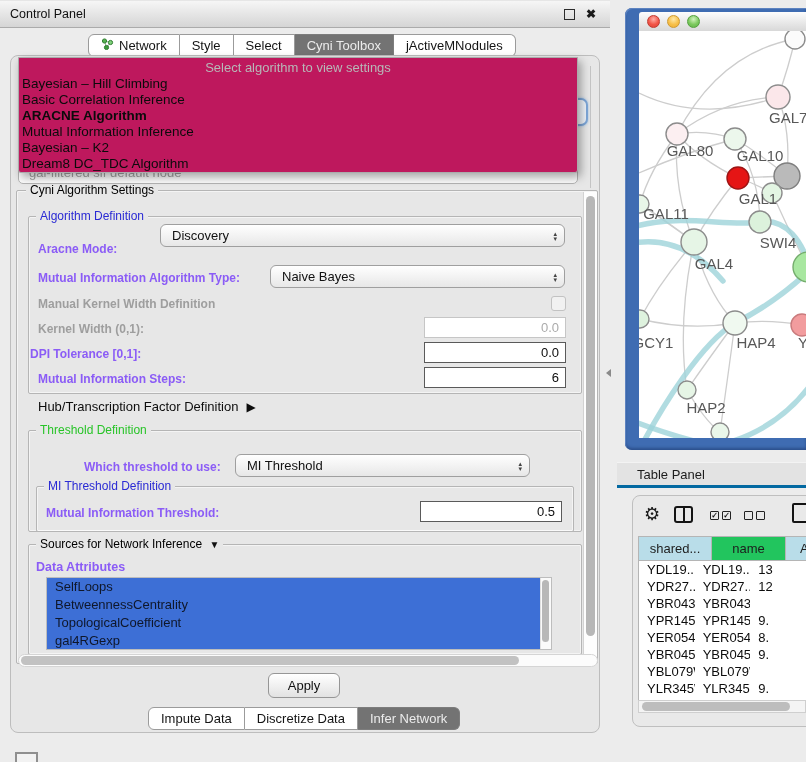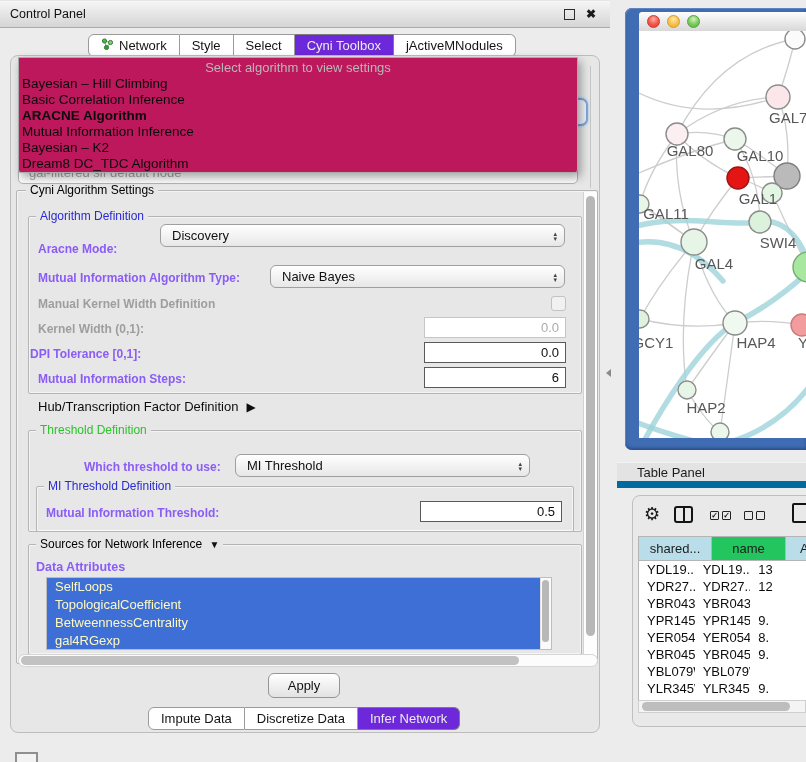--- a/index.html
+++ b/index.html
@@ -11,21 +11,21 @@
     border-top:1px solid #e6e6e6;border-bottom:1px solid #ababab;display:flex;align-items:center;box-sizing:border-box}
   #titlebar .t{font-size:12.5px;color:#101010;padding-left:10px}
   #win-btns{margin-left:auto;display:flex;align-items:center;gap:11px;padding-right:14px}
   #float-btn{width:9px;height:9px;border:1.5px solid #2b2b2b;background:transparent}
   #close-btn{font-size:12px;font-weight:bold;color:#1a1a1a;line-height:10px}
   .tabbar{display:flex;height:23px}
   .tab{background:#fff;border:1px solid #9b9b9b;border-left:none;padding:0 12px;font-size:13px;
        display:flex;align-items:center;gap:5px;color:#141414;white-space:nowrap}
   .tab:first-child{border-left:1px solid #9b9b9b;border-radius:6px 0 0 6px}
   .tab:last-child{border-radius:0 6px 6px 0}
-  .tab.active{background:#6d28d9;color:#ececec;border-color:#7d7d7d}
+  .tab.active{background:#737373;color:#ececec;border-color:#7d7d7d}
   #top-tabs{left:88px;top:34px}
   #bottom-tabs{left:148px;top:707px}
   #cp-body{left:10px;top:55px;width:590px;height:678px;background:#e7e7e7;
     border:1px solid #bdbdbd;border-radius:8px;box-sizing:border-box}
   
   #frag-line{left:590px;top:66px;width:1px;height:122px;background:#c4c4c4;z-index:5}
   #frag-combo-cap{left:560px;top:98px;width:28px;height:28px;border:2px solid #7ea7d8;border-radius:7px;
     background:#eef3fa;box-shadow:0 0 3px #9cc0e8;z-index:5;box-sizing:border-box}
   #frag-hidden-combo{left:18px;top:162px;width:560px;height:22px;border:1px solid #b3b3b3;border-radius:5px;
     background:#fbfbfb;z-index:5;font-size:13px;color:#a3a3a3;line-height:20px;padding-left:10px;box-sizing:border-box}
@@ -54,21 +54,21 @@
   .combo .arr{margin-left:auto;margin-right:7px;display:flex;flex-direction:column;line-height:5px;font-size:7px;color:#444}
   .numin{border:1px solid #5a5a5a;background:#fff;height:21px;font-size:13px;text-align:right;
     padding-right:6px;box-sizing:border-box;font-family:"Liberation Sans",sans-serif;color:#0c0c0c}
   .numin.dis{border-color:#c6c6c6;color:#ababab}
   #chk-kernel{left:551px;top:296px;width:13px;height:13px;border:1px solid #c2c2c2;border-radius:3px;background:#f1f1f1}
   #hub-row{left:38px;top:399px;font-size:13px;color:#0d0d0d;display:flex;align-items:center;gap:8px}
   #hub-arrow{font-size:12px}
   .src-arrow{font-size:10px;color:#111;margin-left:4px}
   #attr-list{left:46px;top:577px;width:506px;height:73px;background:#fff;border:1px solid #bdbdbd;
     box-sizing:border-box;overflow:hidden}
-  .attr-item{height:18px;line-height:18px;font-size:13px;padding-left:8px;background:#3d6fd6;color:#fef9c3;
+  .attr-item{height:18px;line-height:18px;font-size:13px;padding-left:8px;background:#3d6fd6;color:#0f172a;
     margin-right:8px;white-space:nowrap}
   #attr-vscroll{left:540px;top:578px;width:11px;height:71px;background:#fafafa;border-left:1px solid #e0e0e0;box-sizing:border-box}
   #attr-vthumb{left:542px;top:580px;width:7px;height:62px;background:#b8b8b8;border-radius:4px}
   #hscroll{left:18px;top:654px;width:580px;height:13px;background:#fcfcfc;border:1px solid #d5d5d5;border-radius:7px;box-sizing:border-box}
   #hthumb{left:21px;top:656px;width:498px;height:9px;background:#c2c2c2;border-radius:5px}
   #apply-btn{left:268px;top:673px;width:70px;height:23px;border:1px solid #969696;border-radius:6px;
     background:linear-gradient(#ffffff,#e2e2e2);font-size:13px;color:#111;display:flex;align-items:center;justify-content:center}
   
   #divider-handle{left:606px;top:369px;width:0;height:0;border-top:4px solid transparent;
     border-bottom:4px solid transparent;border-right:5px solid #8a8a8a}
@@ -78,21 +78,21 @@
   #net-titlebar{left:639px;top:12px;width:167px;height:19px;background:linear-gradient(#fdfdfd,#d8d8d8);
     border-radius:3px 0 0 0;display:flex;align-items:center;gap:7px;padding-left:8px;box-sizing:border-box}
   .tl{width:13px;height:13px;border-radius:50%;box-sizing:border-box}
   #tl-red{background:radial-gradient(circle at 50% 30%,#ffb0a8 0%,#f25648 55%,#df4338 100%);border:1px solid #c03b31}
   #tl-yellow{background:radial-gradient(circle at 50% 30%,#ffe9a8 0%,#f7c04a 55%,#eead33 100%);border:1px solid #cf9a30}
   #tl-green{background:radial-gradient(circle at 50% 30%,#d2f3be 0%,#7cc95e 55%,#5fb348 100%);border:1px solid #53a03e}
   #net-canvas{left:639px;top:31px;width:167px;height:407px;background:#fff;overflow:hidden}
   #net-svg text{font-family:"Liberation Sans",sans-serif}
   
   #tp-strip{left:617px;top:462px;width:189px;height:26px;background:#e3e3e3;border-top:1px solid #f3f3f3;
-    border-bottom:7px solid #0369a1;box-sizing:border-box;display:flex;align-items:center}
+    border-bottom:3px solid #0369a1;box-sizing:border-box;display:flex;align-items:center}
   #tp-strip span{font-size:13px;color:#1c1c1c;padding-left:20px}
   #tp-body{left:632px;top:495px;width:190px;height:232px;background:#e9e9e9;border:1px solid #bfbfbf;
     border-radius:8px;box-sizing:border-box}
   #gear-icon{left:644px;top:504px;font-size:18px;color:#1b1b1b;line-height:20px}
   #col-icon{left:674px;top:506px;width:19px;height:17px;border:2px solid #141414;border-radius:3px;box-sizing:border-box}
   #col-icon::after{content:"";position:absolute;left:6.5px;top:0;width:2px;height:13px;background:#141414}
   .ckrow{display:flex;gap:3px}
   #checked-icons{left:710px;top:511px}
   #unchecked-icons{left:744px;top:511px}
   .ck{width:9px;height:9px;border:1.5px solid #222;border-radius:1px;font-size:8px;line-height:8px;
@@ -229,22 +229,22 @@
 <input class="abs numin" style="left: 420px; top: 501px; width: 142px;" readonly="" value="0.5">
 
 <div class="abs group" id="grp-src"></div>
 <span class="abs gtitle" style="left:36px;top:537px">
   <span>Sources for Network Inference</span>
   <span class="src-arrow">▼</span>
 </span>
 <span class="abs lbl" style="left:36px;top:560px;font-size:12.5px">Data Attributes</span>
 <div class="abs" id="attr-list">
     <div class="attr-item">SelfLoops</div>
+    <div class="attr-item">BetweennessCentrality</div>
     <div class="attr-item">TopologicalCoefficient</div>
-    <div class="attr-item">BetweennessCentrality</div>
     <div class="attr-item">gal4RGexp</div>
   </div>
 <div class="abs" id="attr-vscroll"></div>
 <div class="abs" id="attr-vthumb"></div>
 <div class="abs" id="hscroll"></div>
 <div class="abs" id="hthumb"></div>
 
 <div class="abs" id="apply-btn">Apply</div>
 
 <div class="abs tabbar" id="bottom-tabs">

